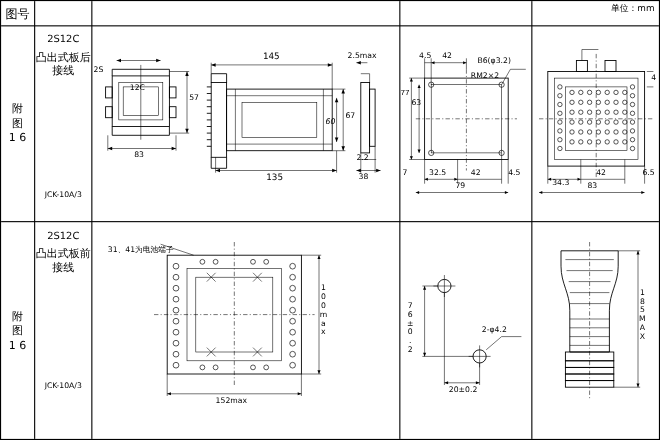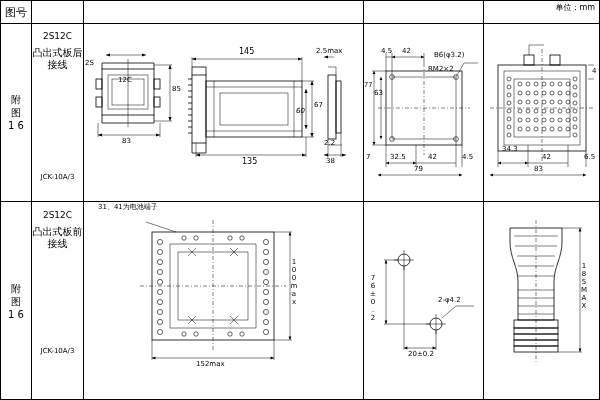--- a/index.html
+++ b/index.html
@@ -115,21 +115,21 @@
 
       <path class="lnthin" d="M244 122 L258 122"></path>
       <path class="lnthin" d="M240 132 L262 132"></path>
       <path class="fillb" d="M240 132 l4 -1.6 v3.2 z"></path>
       <path class="fillb" d="M262 132 l-4 -1.6 v3.2 z"></path>
       <path class="lnthin" d="M244 116 L244 134 M257 110 L257 134"></path>
     </svg>
 
     <div class="lbl" style="left:34px;top:41px;margin-top:12px;">12C</div>
     <div class="lbl" style="left:1px;top:36px;">2S</div>
-    <div class="lbl" style="left:88px;top:62px;">85</div>
+    <div class="lbl" style="left:88px;top:62px;">57</div>
     <div class="lbl" style="left:38px;top:114px;">83</div>
     <div class="lbl9" style="left:155px;top:24px;text-align:right;">145</div>
     <div class="lbl9" style="left:158px;top:134px;">135</div>
     <div class="lbl" style="left:230px;top:78px;">67</div>
     <div class="lbl" style="left:212px;top:84px;font-style:italic;">60</div>
     <div class="lbl" style="left:232px;top:24px;">2.5max</div>
     <div class="lbl" style="left:240px;top:116px;">2.2</div>
     <div class="lbl" style="left:242px;top:134px;">38</div>
   </div>
 
@@ -256,21 +256,21 @@
       <path class="lnthin" d="M14 140 L44 140"></path>
       <path class="fillb" d="M14 140 l3 -1.4 v2.8 z"></path>
       <path class="fillb" d="M44 140 l-3 -1.4 v2.8 z"></path>
       <path class="lnthin" d="M44 140 L84 140"></path>
       <path class="lnthin" d="M14 128 L14 144 M44 122 L44 144 M84 122 L84 144 M102 128 L102 144"></path>
       <path class="lnthin" d="M6 152 L102 152"></path>
       <path class="fillb" d="M6 152 l3 -1.4 v2.8 z"></path>
       <path class="fillb" d="M102 152 l-3 -1.4 v2.8 z"></path>
       <path class="lnthin" d="M104 42 L110 42 M104 56 L110 56"></path>
     </svg>
-    <div class="lbl" style="left:18px;top:122px;">34.3</div>
+    <div class="lbl" style="left:18px;top:139px;">34.3</div>
     <div class="lbl" style="left:58px;top:130px;">42</div>
     <div class="lbl" style="left:100px;top:130px;">6.5</div>
     <div class="lbl" style="left:50px;top:142px;">83</div>
     <div class="lbl" style="left:108px;top:44px;">4</div>
   </div>
 
   <div class="cell" style="left:0;top:201px;width:30px;height:198px;display:flex;align-items:center;justify-content:center;">
     <div style="text-align:center;font-size:10px;line-height:13px;">
       <div>附</div>
       <div>图</div>
@@ -328,21 +328,21 @@
       <path class="lnthin" d="M206 30 L206 138"></path>
       <path class="fillb" d="M206 30 l-1.4 3.4 h2.8 z"></path>
       <path class="fillb" d="M206 138 l-1.4 -3.4 h2.8 z"></path>
       <path class="lnthin" d="M190 30 L208 30 M190 138 L208 138"></path>
 
       <path class="lnthin" d="M68 156 L190 156"></path>
       <path class="fillb" d="M68 156 l3.4 -1.4 v2.8 z"></path>
       <path class="fillb" d="M190 156 l-3.4 -1.4 v2.8 z"></path>
       <path class="lnthin" d="M68 138 L68 158 M190 138 L190 158"></path>
     </svg>
-    <div class="lbl" style="left:14px;top:0;text-align:right;">31、41为电池端子</div>
+    <div class="lbl" style="left:14px;top:20px;text-align:right;">31、41为电池端子</div>
     <div class="lbl vtext" style="left:206px;top:56px;font-size:7px;">100max</div>
     <div class="lbl" style="left:112px;top:158px;">152max</div>
   </div>
 
   <div class="cell" style="left:363px;top:201px;width:119px;height:198px;">
     <svg width="119" height="198" viewBox="0 0 119 198">
       <circle class="ln" cx="40" cy="58" r="6"></circle>
       <path class="lnthin" d="M30 58 L50 58 M40 48 L40 68"></path>
       <circle class="ln" cx="72" cy="122" r="6"></circle>
       <path class="lnthin" d="M62 122 L82 122 M72 112 L72 132"></path>

